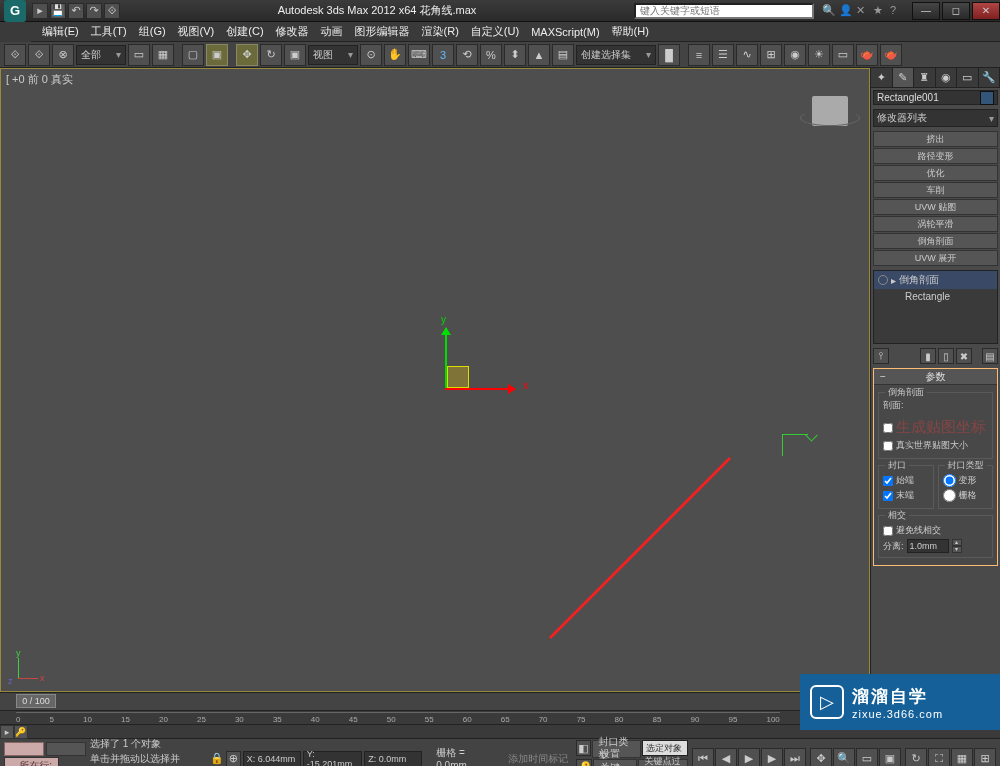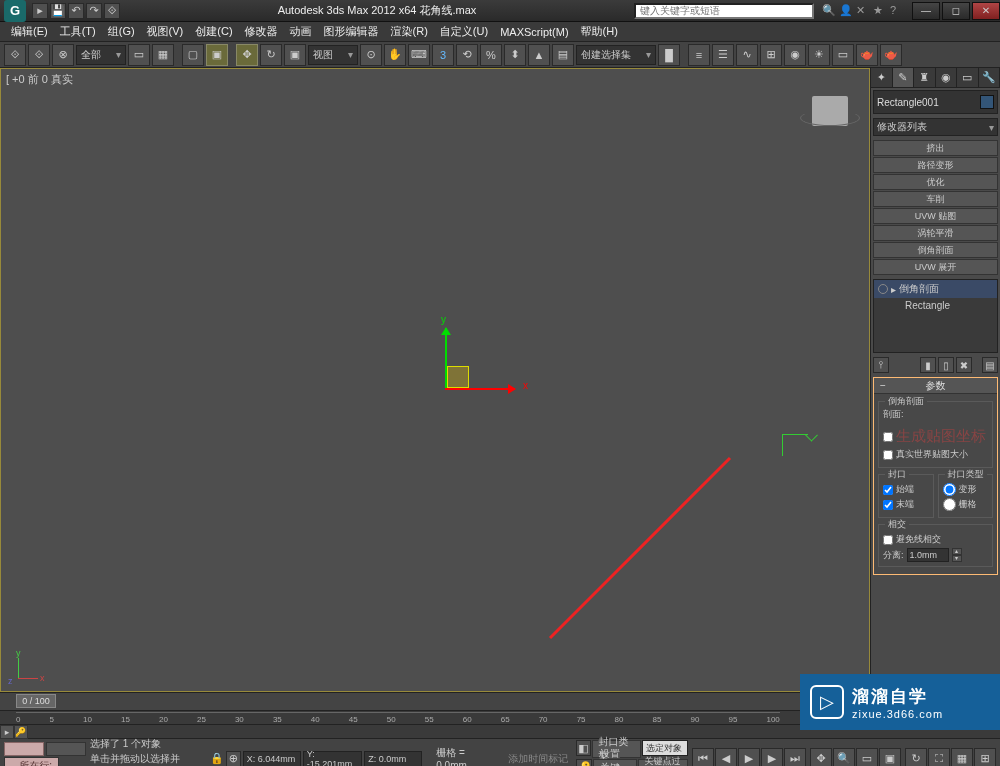--- a/index.html
+++ b/index.html
@@ -10,21 +10,21 @@
 .app-icon { width: 22px; height: 22px; background: #1a6a6a; border-radius: 3px; margin: 0 4px; display:flex;align-items:center;justify-content:center;color:#fff;font-weight:bold;font-size:13px;}
 .title-text { flex: 1; text-align: center; color: #eee; font-size: 11px; }
 .search-box { width: 180px; height: 16px; background: #fff; margin-right: 8px; font-size: 10px; padding: 1px 4px; color: #888; }
 .title-icons { display: flex; gap: 3px; align-items: center; margin-right: 6px; }
 .title-icons span { width: 14px; height: 14px; display:inline-block; color:#999; }
 .win-controls { display: flex; }
 .win-btn { width: 28px; height: 18px; background: linear-gradient(#454545,#2a2a2a); border: 1px solid #111; margin-left: 2px; display:flex;align-items:center;justify-content:center; color:#ccc; font-size:10px;}
 .win-btn.close { background: linear-gradient(#b04545,#802020); }
 
 
-.menubar { height: 20px; background: #3a3a3a; display: flex; align-items: center; padding: 0 6px; gap: 2px; border-bottom: 1px solid #222; }
+.menubar { height: 20px; background: #3a3a3a; display: flex; align-items: center; padding: 0 6px; gap: 2px; border-bottom: 1px solid #222; margin-left: 31px; }
 .menu-item { padding: 2px 5px; color: #eee; cursor: default; white-space: nowrap; }
 
 
 .toolbar { height: 26px; background: #434343; display: flex; align-items: center; padding: 0 4px; gap: 2px; border-bottom: 1px solid #222; }
 .tbtn { width: 22px; height: 22px; background: #505050; border: 1px solid #2a2a2a; display:flex;align-items:center;justify-content:center; color:#ccc; font-size:11px; cursor:pointer; }
 .tbtn.active { background: #6a6a3a; border-color:#886; }
 .tbtn.sep { width: 4px; background: none; border: none; }
 .tool-dropdown { height: 20px; background: #333; border: 1px solid #222; color: #ccc; padding: 0 4px; min-width: 50px; display:flex;align-items:center;justify-content:space-between; font-size:10px; }
 .tool-dropdown::after { content:"▾"; margin-left:4px; color:#999; }
 
@@ -57,21 +57,21 @@
 .viewcube-ring { position:absolute; right:10px; top:42px; width:60px; height:16px; border:1px solid #666; border-radius:50%; border-top-color:transparent; }
 
 .red-arrow { position:absolute; right:130px; top:380px; width:200px; height:200px; pointer-events:none; }
 .red-arrow svg { width:100%; height:100%; }
 
 
 .right-panel { width: 130px; background: #4a4a4a; border-left: 1px solid #222; display:flex; flex-direction:column; }
 .rp-tabs { height: 20px; display:flex; background:#3a3a3a; border-bottom:1px solid #222; }
 .rp-tab { flex:1; display:flex; align-items:center; justify-content:center; font-size:11px; color:#ccc; border-right:1px solid #222; }
 .rp-tab.active { background:#555; }
-.obj-name { height:24px; background:#333; border:1px solid #222; margin:2px; padding:1px 3px; color:#ddd; font-size:10px; display:flex; align-items:center; }
+.obj-name { height:15px; background:#333; border:1px solid #222; margin:2px; padding:1px 3px; color:#ddd; font-size:10px; display:flex; align-items:center; }
 .color-swatch { width:14px; height:14px; background:#335577; margin-left:auto; border:1px solid #111; }
 .mod-list-dd { height:18px; background:#333; border:1px solid #222; margin:2px; padding:1px 3px; color:#ccc; font-size:10px; display:flex; align-items:center; justify-content:space-between; }
 .mod-list-dd::after { content:"▾"; color:#999; }
 
 .btn-grid { display:grid; grid-template-columns:1fr; gap:1px; padding:2px; }
 .grid-btn { height:16px; background:#555; border:1px solid #333; color:#ccc; font-size:9px; display:flex; align-items:center; justify-content:center; cursor:pointer; }
 
 .mod-stack { margin:2px; border:1px solid #222; background:#3a3a3a; height:74px; }
 .mod-stack-item { padding:2px 4px; color:#ccc; font-size:10px; display:flex; align-items:center; gap:3px; }
 .mod-stack-item.selected { background:#3a4a66; }

